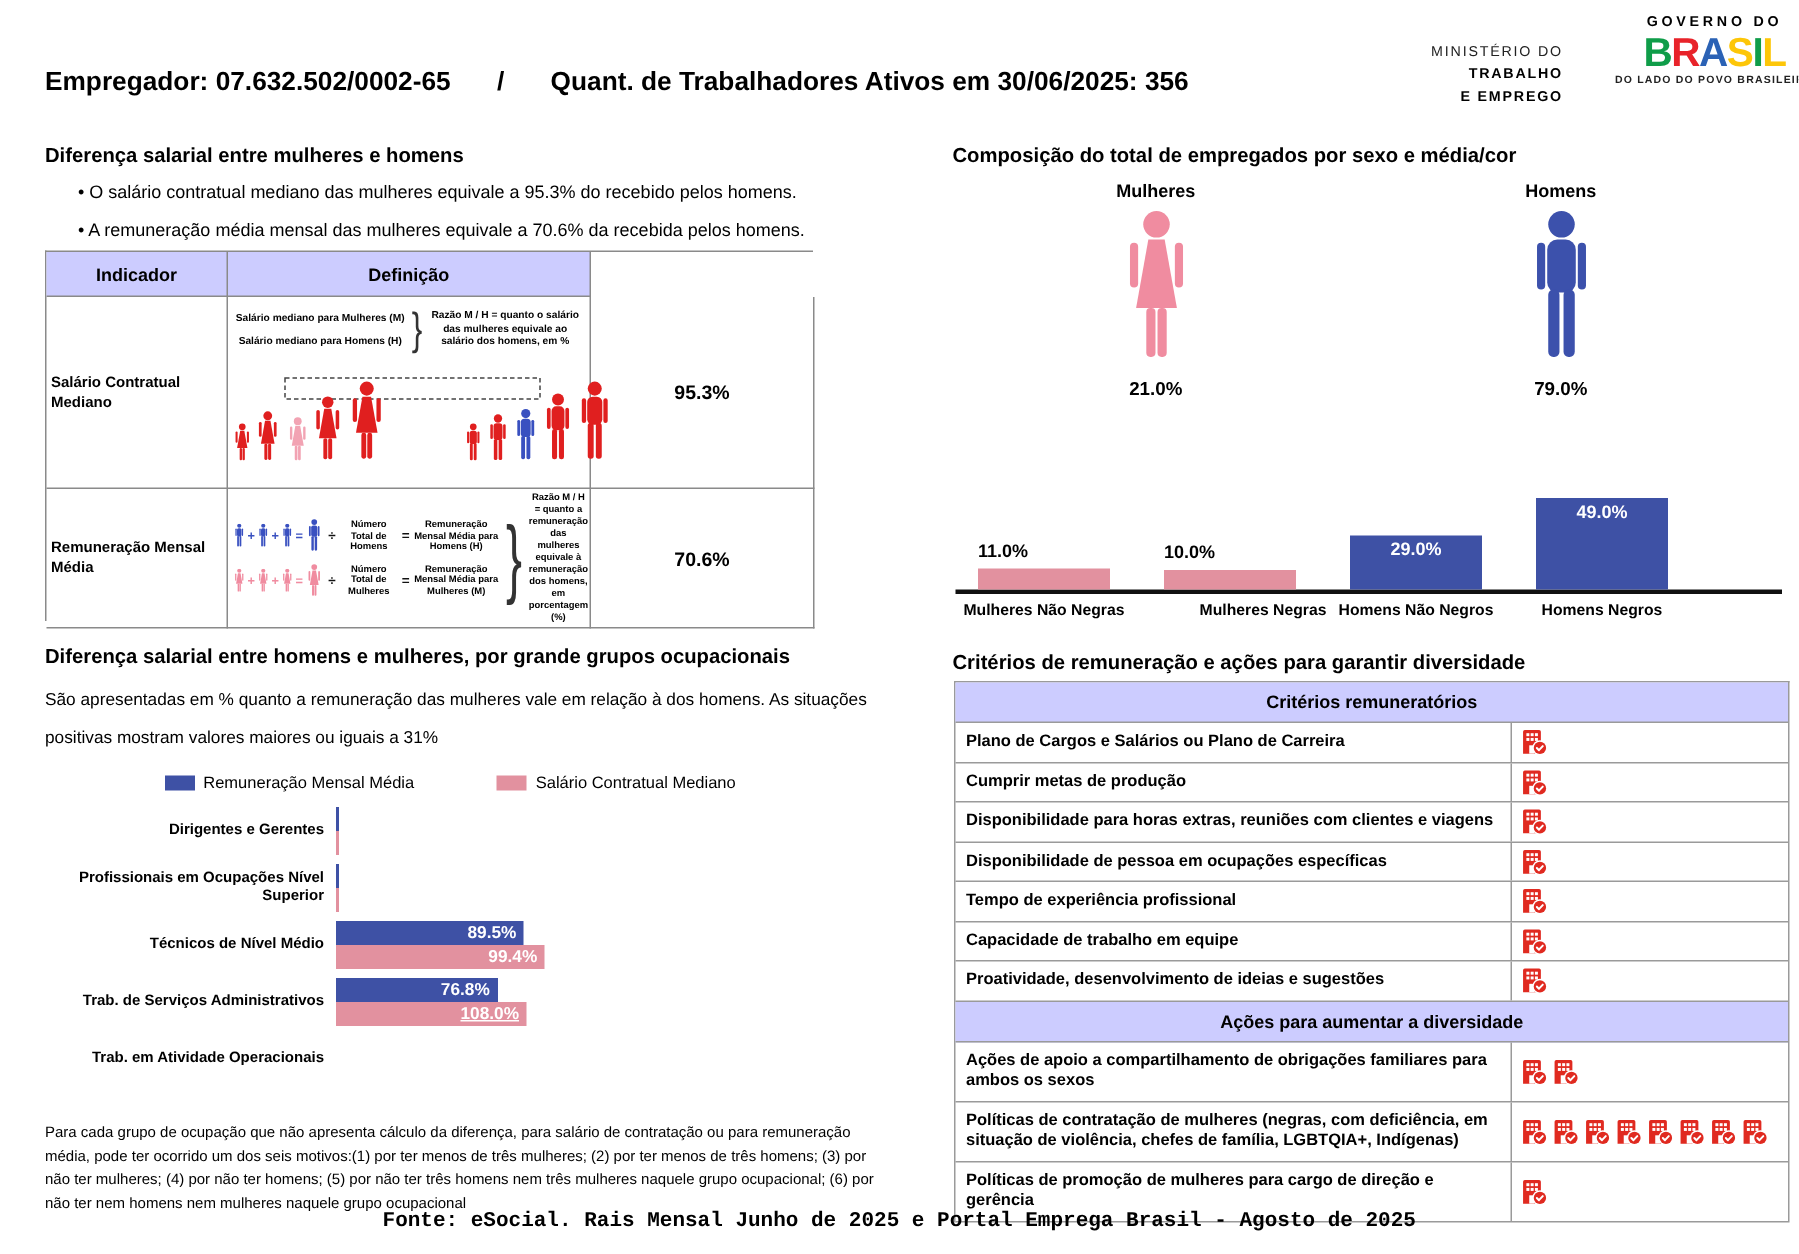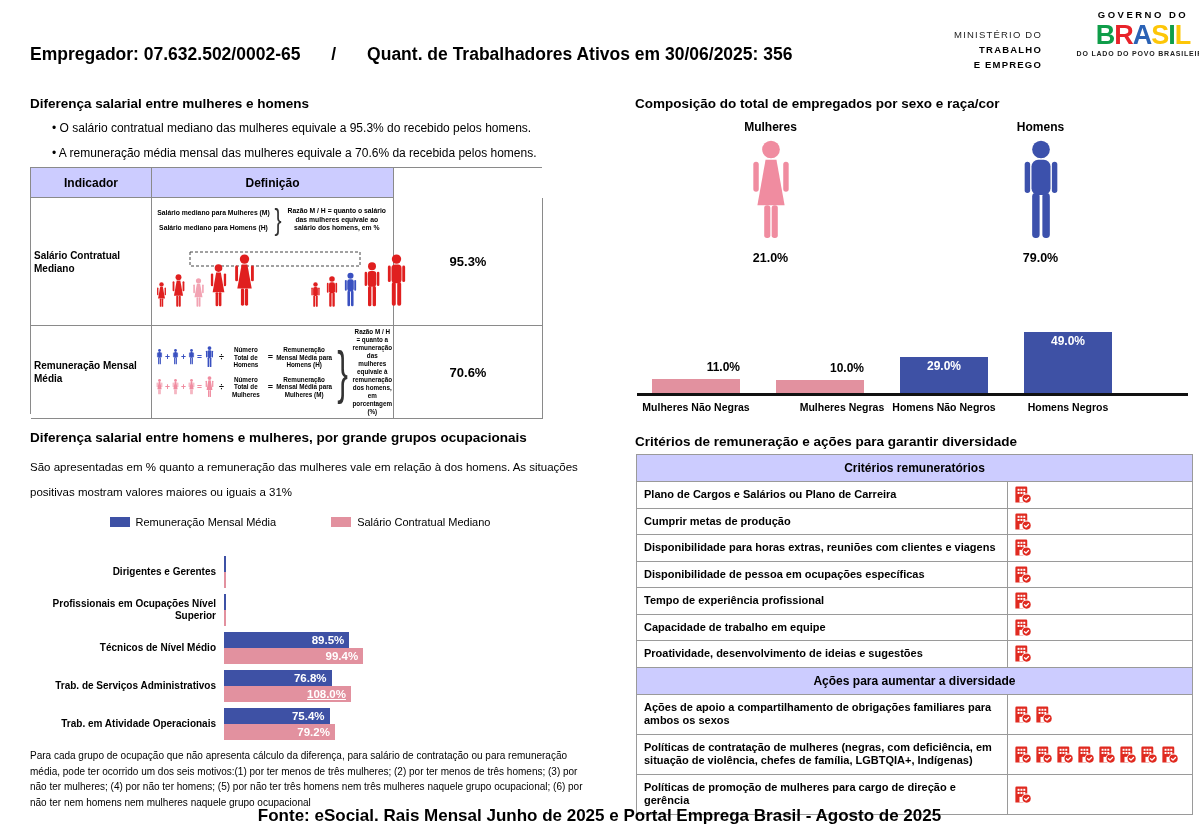--- a/index.html
+++ b/index.html
@@ -53,54 +53,54 @@
   .brace2 { font-size:58px; font-weight:200; color:#333; line-height:0.9;
             transform:scaleX(0.55); margin:0 0 0 1px; }
   .f-note { font-size:6.3px; font-weight:bold; width:74px; text-align:center; line-height:8px; }
 
   
   .occ-desc { position:absolute; left:30px; top:455px; width:560px; font-size:11.5px; line-height:25px; }
   .occ-legend { position:absolute; left:30px; top:516px; width:540px; display:flex;
                 justify-content:center; gap:55px; font-size:11px; }
   .leg-item { display:flex; align-items:center; gap:6px; }
   .leg-swatch { width:20px; height:10px; display:inline-block; }
-  #occ-chart { position:absolute; left:30px; top:553px; width:545px; }
+  #occ-chart { position:absolute; left:30px; top:535px; width:545px; }
   .occ-row { display:flex; align-items:center; height:38px; }
   .occ-label { width:194px; text-align:right; font-weight:bold; font-size:10px;
                line-height:12px; padding-right:8px; }
   .occ-bars { flex:1; display:flex; flex-direction:column; }
   .occ-bar { height:16px; color:#fff; font-weight:bold; font-size:11.5px; display:flex;
              align-items:center; justify-content:flex-end; padding-right:5px; }
   .occ-tick { width:2px; height:16px; }
   .occ-foot { position:absolute; left:30px; top:748px; width:565px; font-size:10px; line-height:15.5px; }
 
   
   .comp-person { position:absolute; top:120px; width:115px; text-align:center; }
   .comp-label { font-size:12px; font-weight:bold; }
   .comp-figure { margin-top:6px; }
   .comp-value { font-size:12.5px; font-weight:bold; margin-top:5px; }
   #comp-chart .axis { position:absolute; left:637px; top:393px; width:551px; height:3px; background:#111; }
   .comp-bar { position:absolute; width:88px; }
-  .comp-bar-label-out { position:absolute; width:88px; text-align:right; font-weight:bold;
+  .comp-bar-label-out { position:absolute; width:88px; text-align:left; font-weight:bold;
                         font-size:12px; color:#000; }
   .comp-bar-label-in { text-align:center; font-weight:bold; font-size:12px; color:#fff; padding-top:2px; }
   .comp-cat { position:absolute; top:401px; width:124px; text-align:center; font-size:10.5px; font-weight:bold; }
 
   
   #criteria-table { position:absolute; left:636px; top:454px; width:557px;
                     border:1px solid #9a9a9a; border-bottom:none; }
   .crit-header { background:#CCCCFF; font-weight:bold; font-size:12px; text-align:center;
                  padding:6px 4px; border-bottom:1px solid #9a9a9a; }
   .crit-row { display:grid; grid-template-columns:371px 1fr; border-bottom:1px solid #9a9a9a; }
   .crit-label { font-weight:bold; font-size:11px; line-height:13.5px; padding:6px 7px;
                 border-right:1px solid #9a9a9a; }
   .crit-icons { display:flex; align-items:center; gap:2px; padding:2px 5px; flex-wrap:nowrap; }
 
   .footer { position:absolute; left:0; top:806px; width:100%; text-align:center;
-            font-size:17px; font-weight:bold; }
+            font-size:14px; font-weight:bold;font-family:Liberation Mono, monospace; }
   svg { display:block; }
 </style>
 </head>
 <body>
 
 <svg width="0" height="0" style="position:absolute">
   <defs>
     <symbol id="sym-man" viewBox="0 0 64 150">
       <circle cx="32" cy="14" r="13"></circle>
       <rect x="18" y="29" width="28" height="52" rx="10"></rect>
@@ -266,29 +266,25 @@
       </div>
       <div class="occ-row">
         <div class="occ-label">Trab. de Serviços Administrativos</div>
         <div class="occ-bars">
           <div class="occ-bar" style="background: rgb(62, 81, 165); width: 107.52px;">76.8%</div>
           <div class="occ-bar" style="background: rgb(226, 145, 159); width: 127px; text-decoration: underline;">108.0%</div>
         </div>
       </div>
       <div class="occ-row">
         <div class="occ-label">Trab. em Atividade Operacionais</div>
-        <div class="occ-bars">
-          <div class="occ-bar" style="background: rgb(62, 81, 165); width: 105.56px;">75.4%</div>
-          <div class="occ-bar" style="background: rgb(226, 145, 159); width: 110.88px;">79.2%</div>
-        </div>
       </div>
     </div>
   <div class="occ-foot">Para cada grupo de ocupação que não apresenta cálculo da diferença, para salário de contratação ou para remuneração média, pode ter ocorrido um dos seis motivos:(1) por ter menos de três mulheres; (2) por ter menos de três homens; (3) por não ter mulheres; (4) por não ter homens; (5) por não ter três homens nem três mulheres naquele grupo ocupacional; (6) por não ter nem homens nem mulheres naquele grupo ocupacional</div>
 
-  <div class="sec-title" style="left:635px; top:96px;">Composição do total de empregados por sexo e raça/cor</div>
+  <div class="sec-title" style="left:635px; top:96px;">Composição do total de empregados por sexo e média/cor</div>
   <div class="comp-person" style="left:713px;">
     <div class="comp-label">Mulheres</div>
     <div class="comp-figure">
       <svg width="54" height="102" viewBox="0 0 64 150" style="display:inline-block">
           <use href="#sym-woman" fill="#F08CA0"></use>
         </svg>
     </div>
     <div class="comp-value">21.0%</div>
   </div>
   <div class="comp-person" style="left:983px;">

